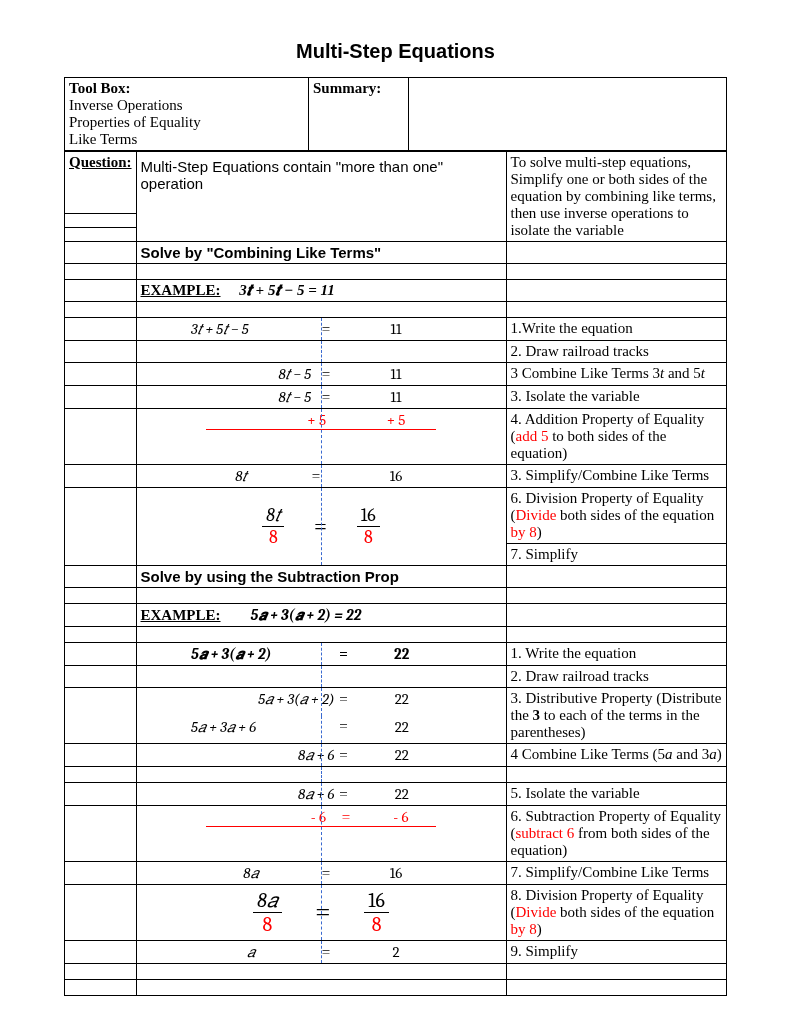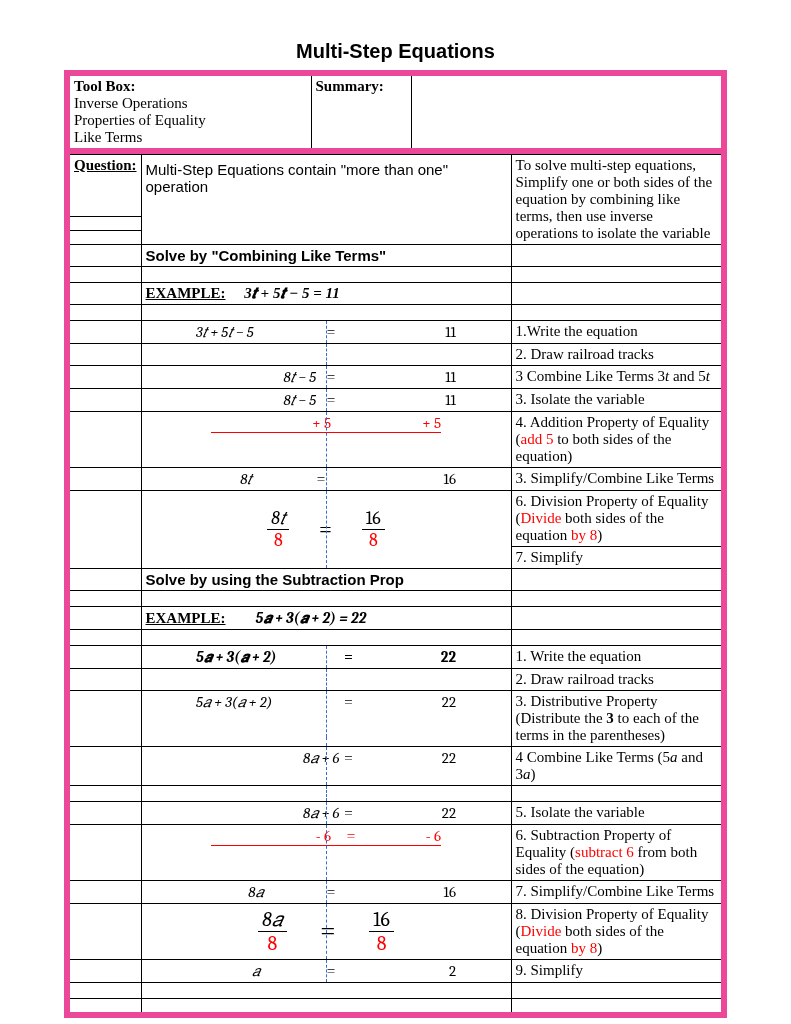--- a/index.html
+++ b/index.html
@@ -8,24 +8,24 @@
     font-family: "Times New Roman", serif;
     width: 791px;
     padding: 40px 64px 20px 64px;
     color: #000;
   }
   .title {
     text-align: center;
     font-weight: bold;
     font-family: "Comic Sans MS", cursive, sans-serif;
     font-size: 20px;
-    margin-bottom: 7px;
+    margin-bottom: 14px;
   }
   .box {
-    border: 6px solid #ec4899;
+    border: 1px solid #ec4899;
     width: 100%;
     border-collapse: collapse;
   }
   .box td {
     border: 1px solid #000;
     padding: 2px 4px;
     font-size: 15px;
     vertical-align: top;
     position: relative;
   }
@@ -48,21 +48,21 @@
   .eqcell { position: relative; }
   .eq-inner {
     display: flex;
     align-items: center;
     justify-content: space-between;
     width: 260px;
     margin: 0 auto;
   }
   .eq-left { width: 120px; text-align: right; font-family: Cambria, serif; font-style: italic; }
   .eq-mid { width: 20px; text-align: center; }
-  .eq-right { width: 110px; text-align: right; font-family: Cambria, serif; }
+  .eq-right { width: 110px; text-align: center; font-family: Cambria, serif; }
   .underline-red { border-bottom: 1px solid #ff0000; }
   .frac {
     display: inline-block;
     text-align: center;
     vertical-align: middle;
     font-family: Cambria, serif;
   }
   .frac .top { display: block; border-bottom: 1.5px solid #000; padding: 0 4px; }
   .frac .bot { display: block; padding: 0 4px; }
   .tall { height: 44px; }
@@ -275,32 +275,37 @@
     <td class="eqcell">
           <span class="dashline"></span>
         </td>
     <td>2. Draw railroad tracks</td>
   </tr>
   <tr>
     <td rowspan="2"></td>
     <td class="eqcell" style="border-bottom:none">
       <span class="dashline"></span>
       <div class="eq-inner">
-        <span class="eq-left" style="text-align:left;width:160px">5𝑎     +  3(𝑎  +   2)</span>
+        <span class="eq-left" style="text-align:right;width:160px">5𝑎     +  3(𝑎  +   2)</span>
         <span class="eq-mid">=</span>
         <span class="eq-right">22</span>
       </div>
     </td>
     <td rowspan="2">
       <span>3. Distributive Property (Distribute the </span><span class="bold">3</span><span> to each of the terms in the parentheses)</span>
     </td>
   </tr>
   <tr>
     <td class="eqcell" style="border-top:none">
       <span class="dashline"></span>
+      <div class="eq-inner">
+        <span class="eq-left" style="text-align:left;width:160px">5𝑎    +      3𝑎  +   6</span>
+        <span class="eq-mid">=</span>
+        <span class="eq-right">22</span>
+      </div>
     </td>
   </tr>
   <tr>
     <td></td>
     <td class="eqcell">
       <span class="dashline"></span>
       <div class="eq-inner">
         <span class="eq-left" style="width:160px">8𝑎         +   6</span>
         <span class="eq-mid">=</span>
         <span class="eq-right">22</span>

